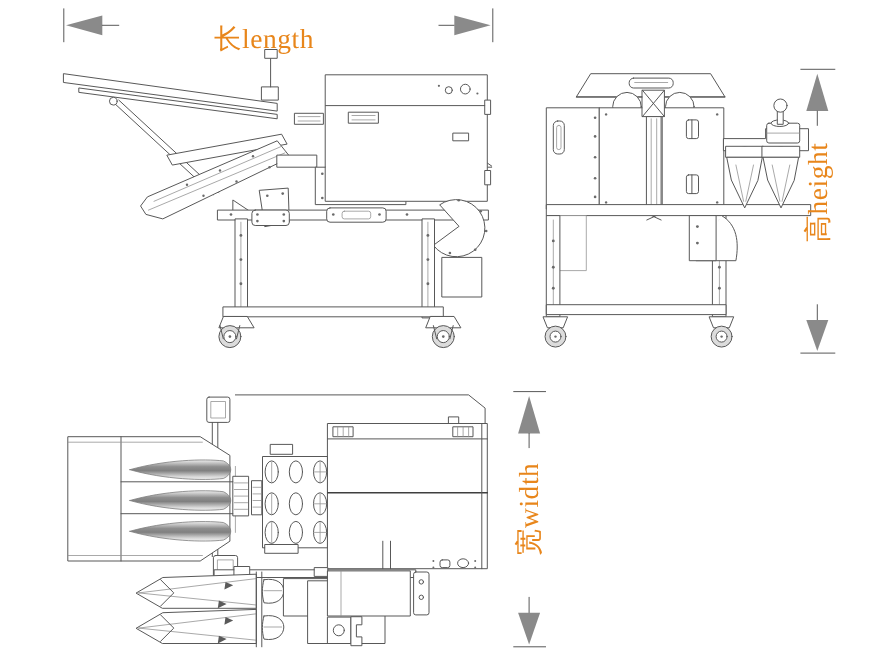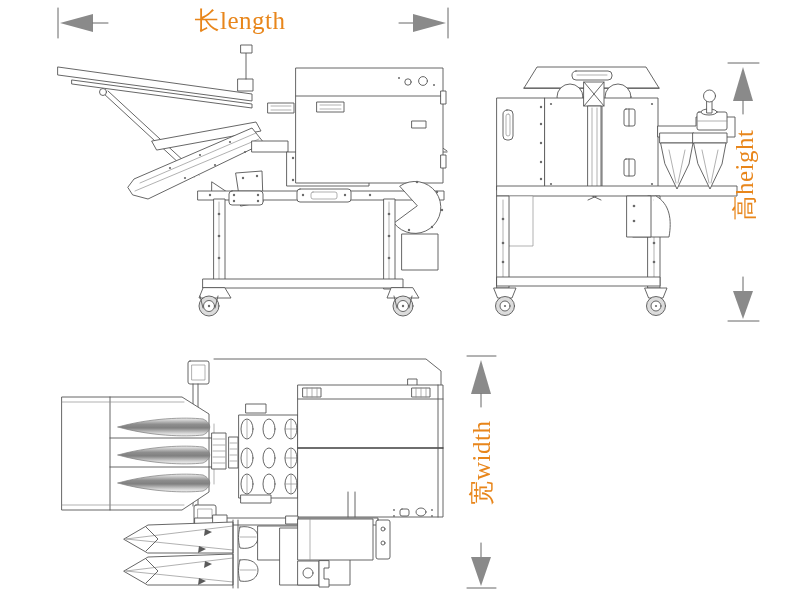--- a/index.html
+++ b/index.html
@@ -370,17 +370,17 @@
     <line class="lt" x1="310" y1="519" x2="310" y2="560"></line>
     <rect class="f" x="376" y="520" width="14" height="39" rx="2"></rect>
     <circle class="f" cx="383" cy="529" r="2"></circle>
         <circle class="f" cx="383" cy="543" r="2"></circle>
     <rect class="f" x="298" y="561" width="21" height="24"></rect>
     <circle class="f" cx="308" cy="573" r="5"></circle>
     <path class="f" d="M319,561 V587 H329 V579 H324 V568 H329 V561 Z"></path>
   </g>
 </svg>
 
-<div class="dim-label" style="left:160px;top:6px;width:160px;">长length</div>
+<div class="dim-label" style="left:160px;top:22px;width:160px;">长length</div>
 <div class="dim-label rot" style="left:675px;top:160px;width:140px;height:30px;">高height</div>
 <div class="dim-label rot" style="left:412px;top:448px;width:140px;height:30px;">宽width</div>
 
 </div>
 
 </body></html>

